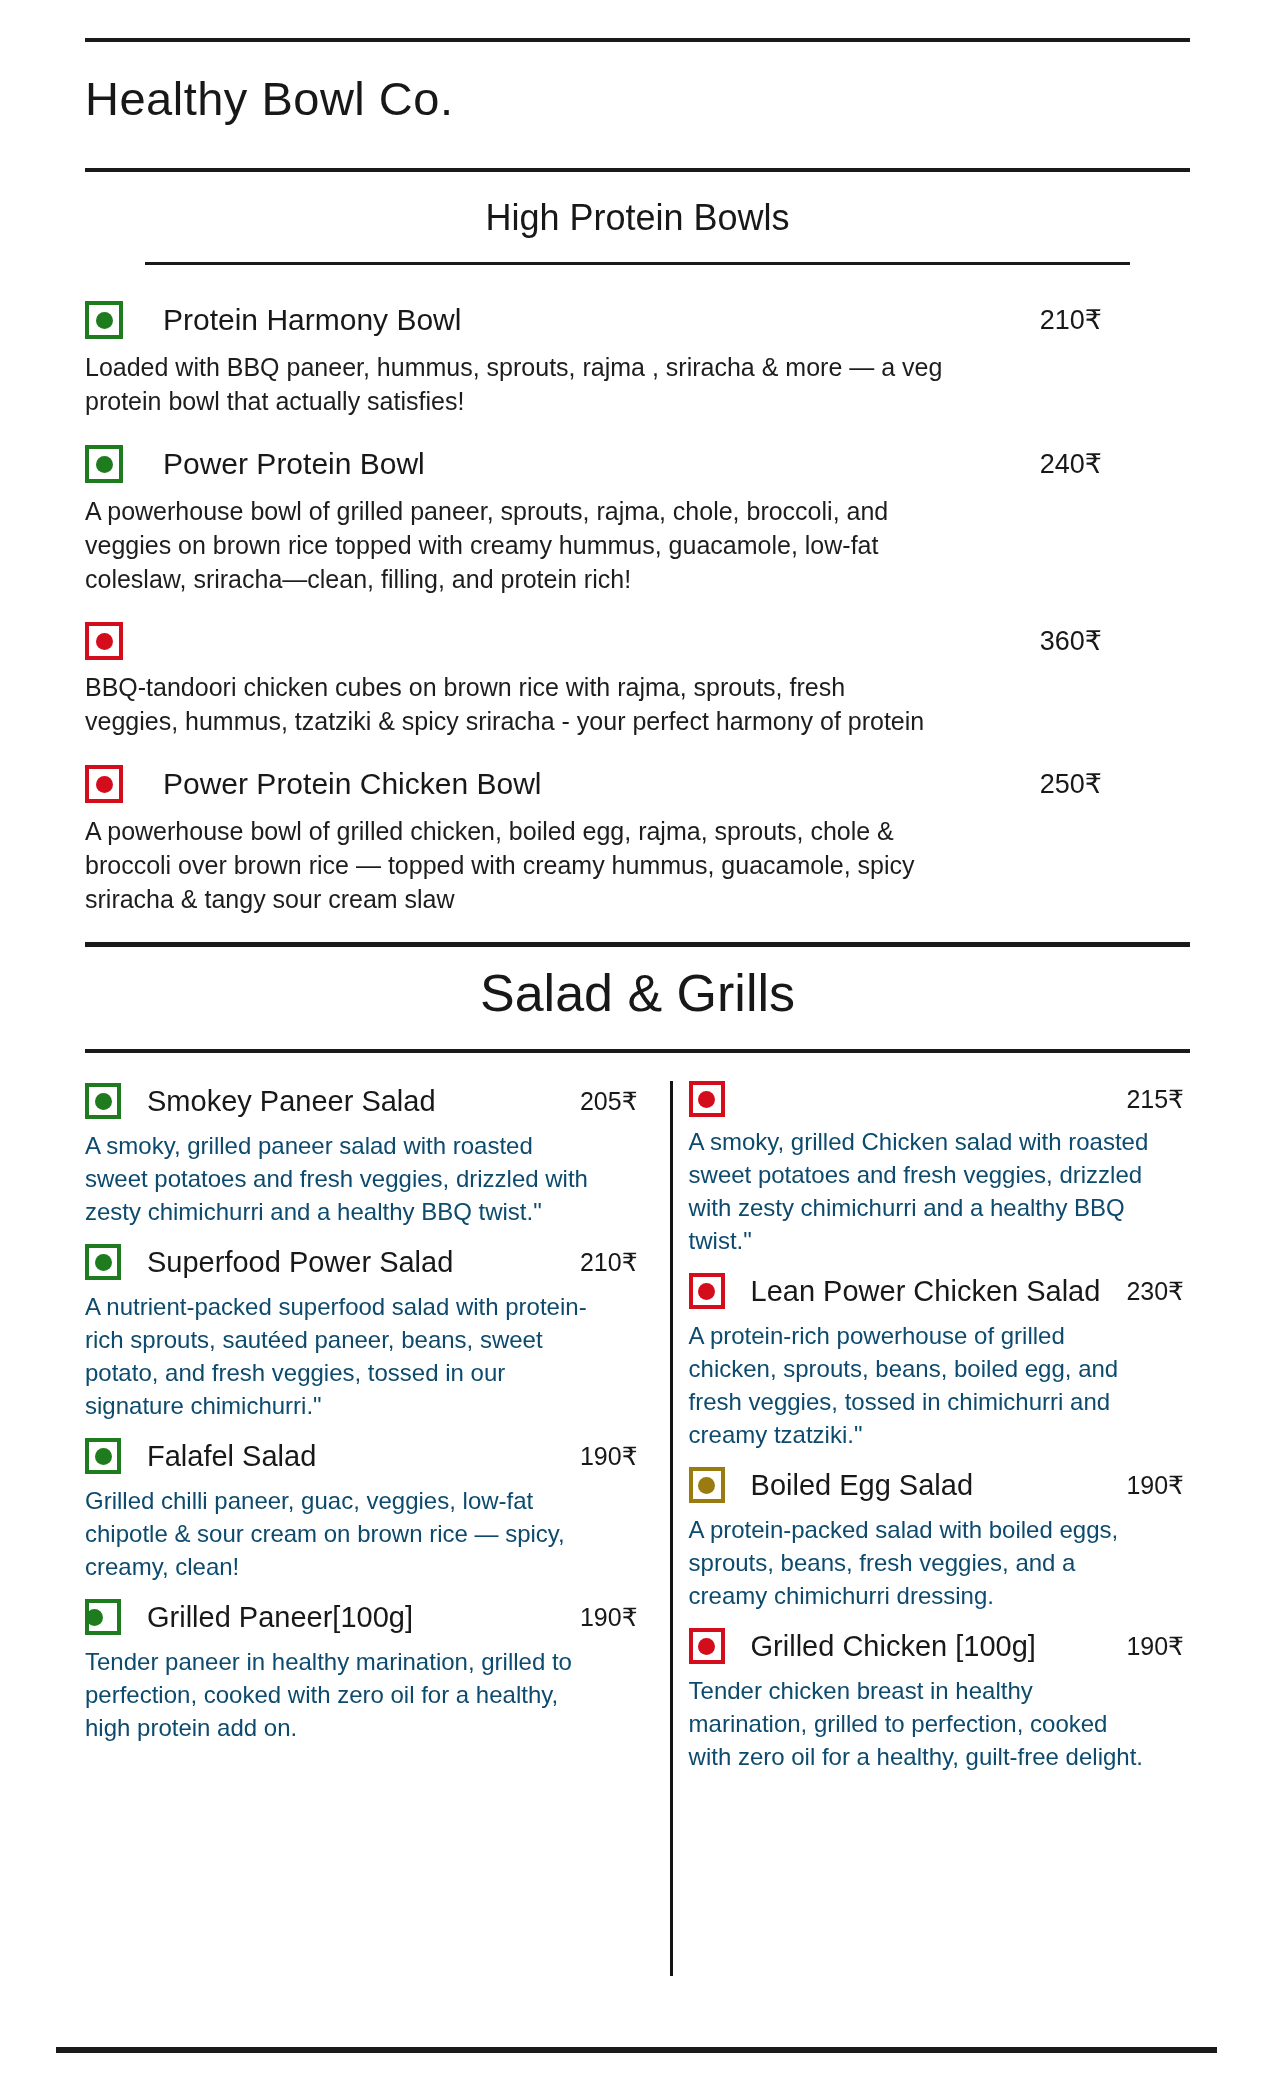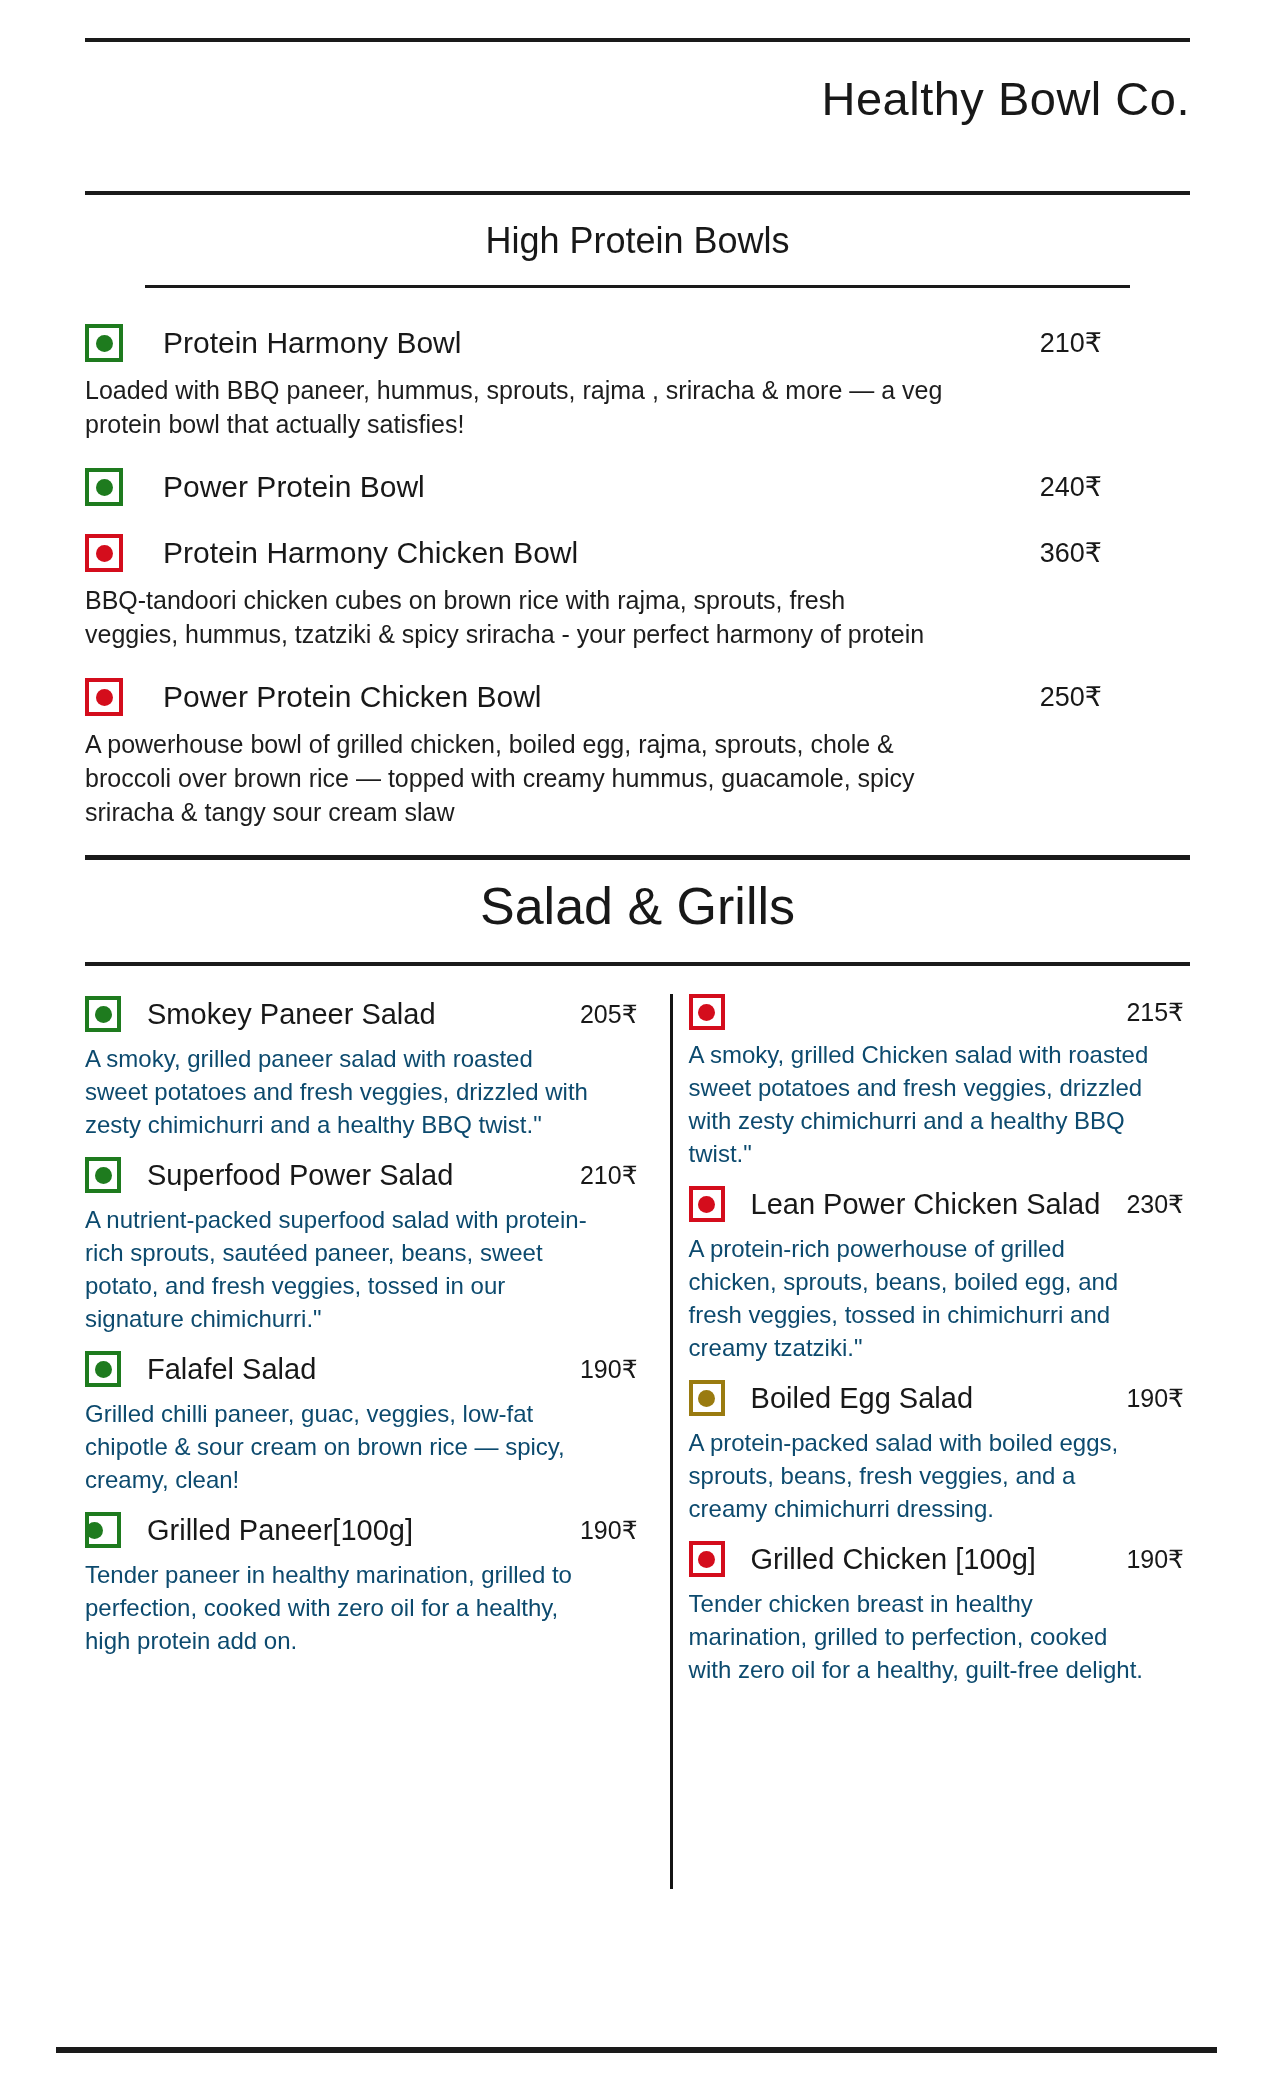--- a/index.html
+++ b/index.html
@@ -13,22 +13,22 @@
     width:1275px;height:2100px;
     padding:38px 85px 0 85px;
     background:#ffffff;overflow:hidden;
   }
   .rule{background:#1a1a1a;height:4px;}
   .rule.short{height:3px;width:985px;margin:0 auto;}
   .rule.thick{height:5px;margin-top:8px;}
   .rule.bottom{position:absolute;left:56px;right:58px;bottom:47px;height:6px;}
 
   h1.restaurant{
-    text-align:right;font-size:47px;font-weight:400;
-    margin:28px 0 63px 0;line-height:58px;letter-spacing:0.5px;
+    text-align:left;font-size:47px;font-weight:400;
+    margin:28px 0 40px 0;line-height:58px;letter-spacing:0.5px;
   }
   h2.section{
     text-align:center;font-size:36px;font-weight:400;
     margin:24px 0 22px 0;line-height:44px;
   }
   h2.section.big{
     font-size:52px;line-height:64px;margin:14px 0 24px 0;
   }
 
   
@@ -102,28 +102,28 @@
       </div>
 
       <div class="item">
         <div class="item-head">
           <span class="diet veg">
               <span class="dot"></span>
             </span>
           <span class="item-name">Power Protein Bowl</span>
           <span class="item-price">240₹</span>
         </div>
+        <p class="item-desc">A powerhouse bowl of grilled paneer, sprouts, rajma, chole, broccoli, and veggies on brown rice topped with creamy hummus, guacamole, low-fat coleslaw, sriracha—clean, filling, and protein rich!</p>
       </div>
 
       <div class="item">
         <div class="item-head">
           <span class="diet nonveg">
               <span class="dot"></span>
             </span>
-          <span class="item-name">Protein Harmony Chicken Bowl</span>
           <span class="item-price">360₹</span>
         </div>
         <p class="item-desc">BBQ-tandoori chicken cubes on brown rice with rajma, sprouts, fresh veggies, hummus, tzatziki &amp; spicy sriracha - your perfect harmony of protein</p>
       </div>
 
       <div class="item">
         <div class="item-head">
           <span class="diet nonveg">
               <span class="dot"></span>
             </span>

